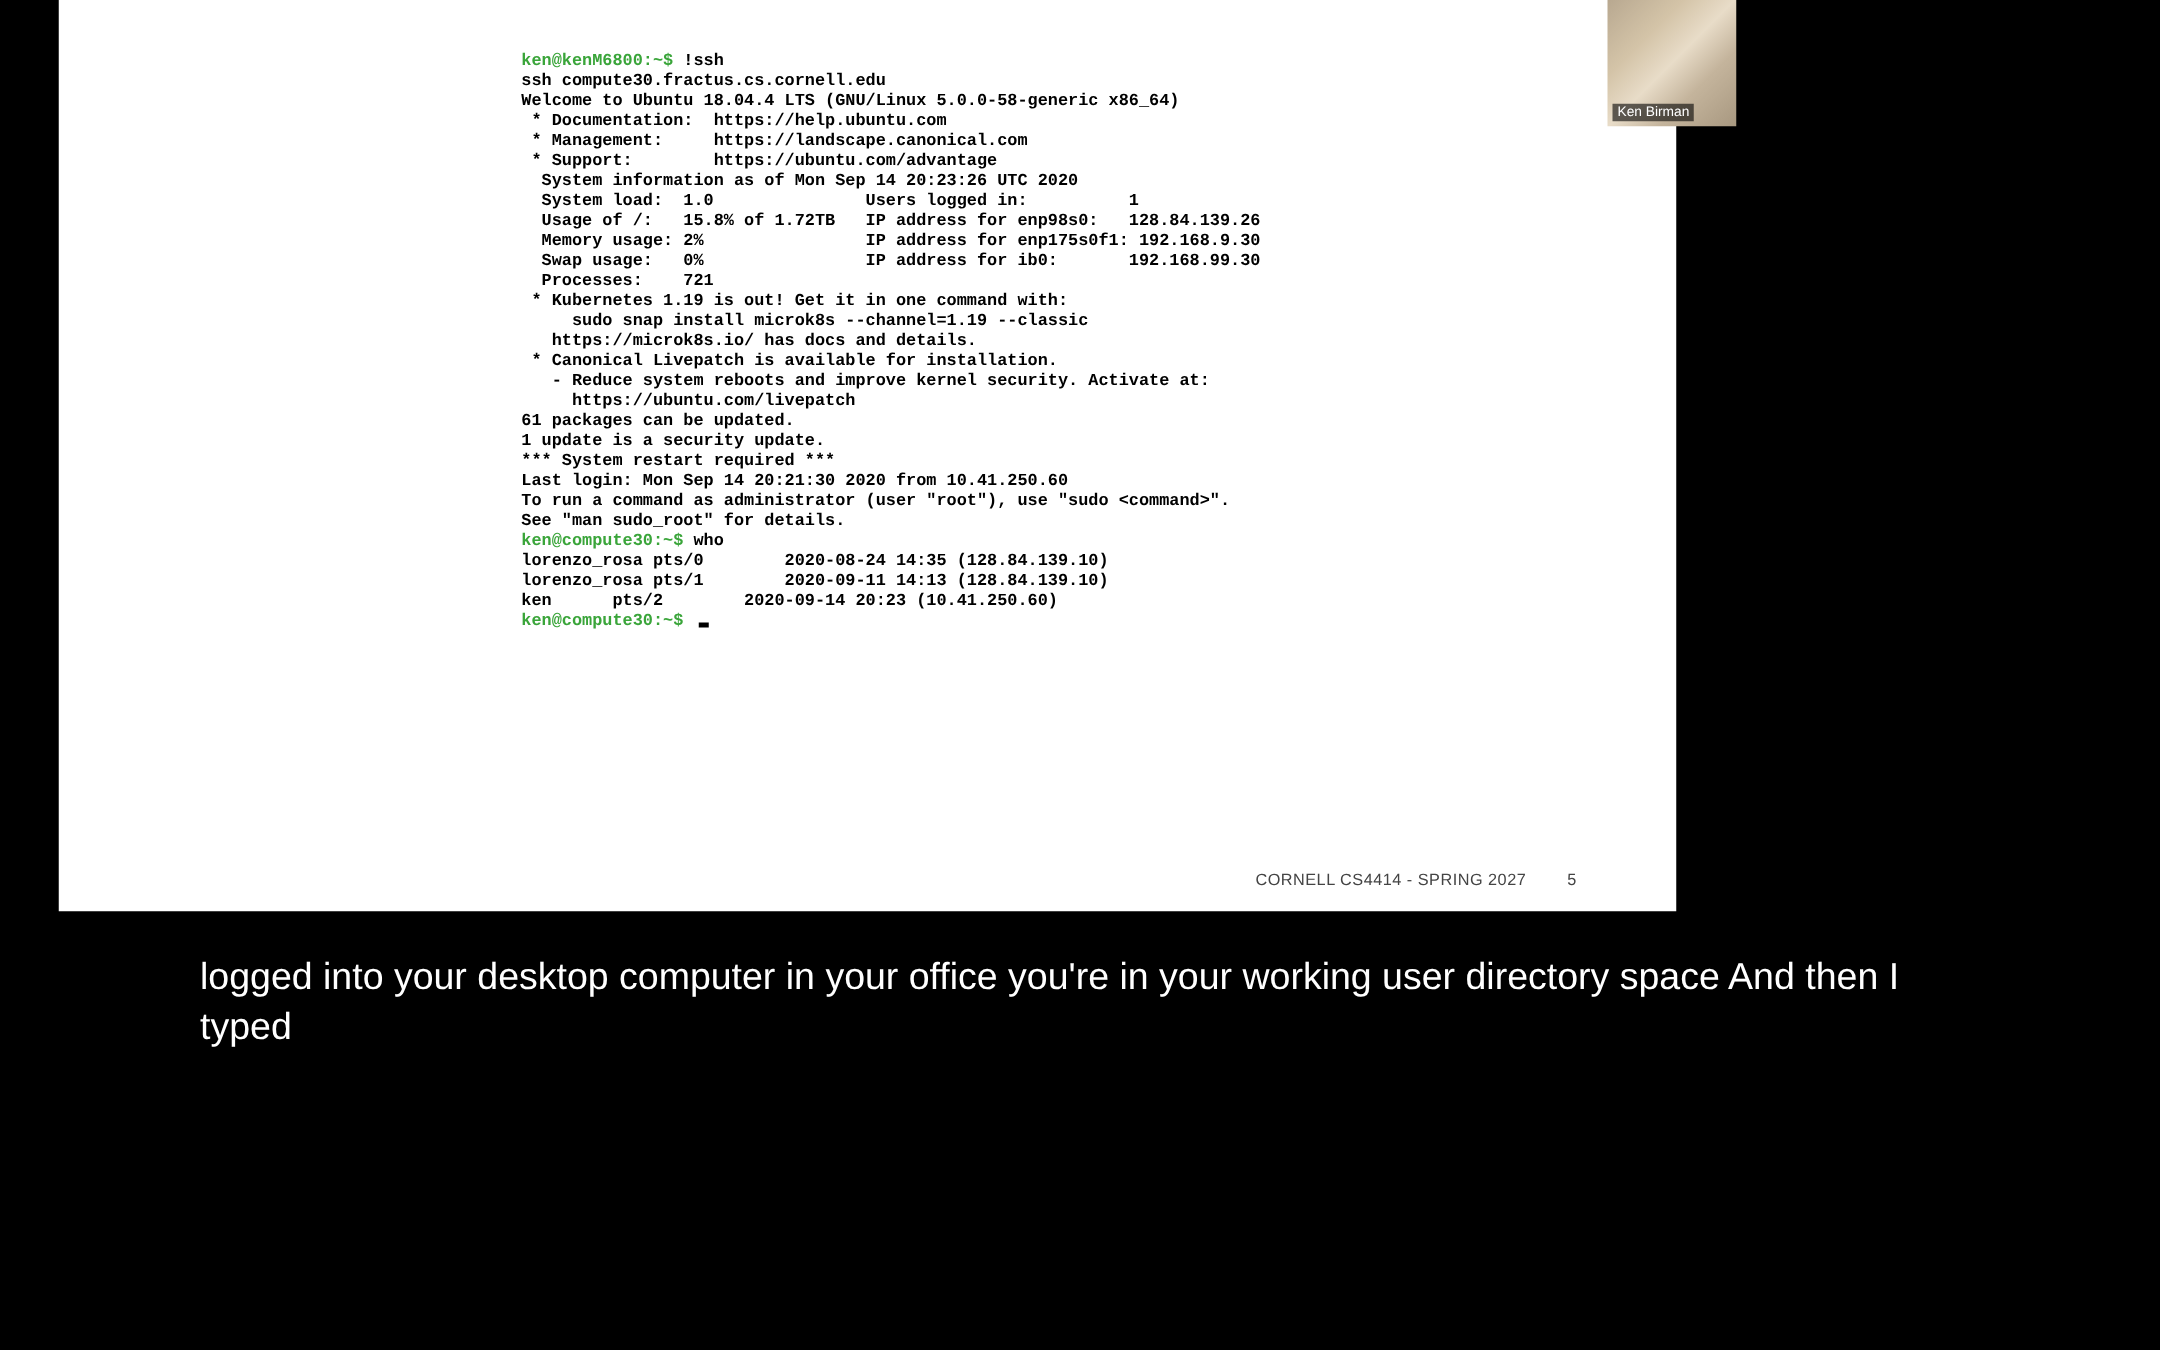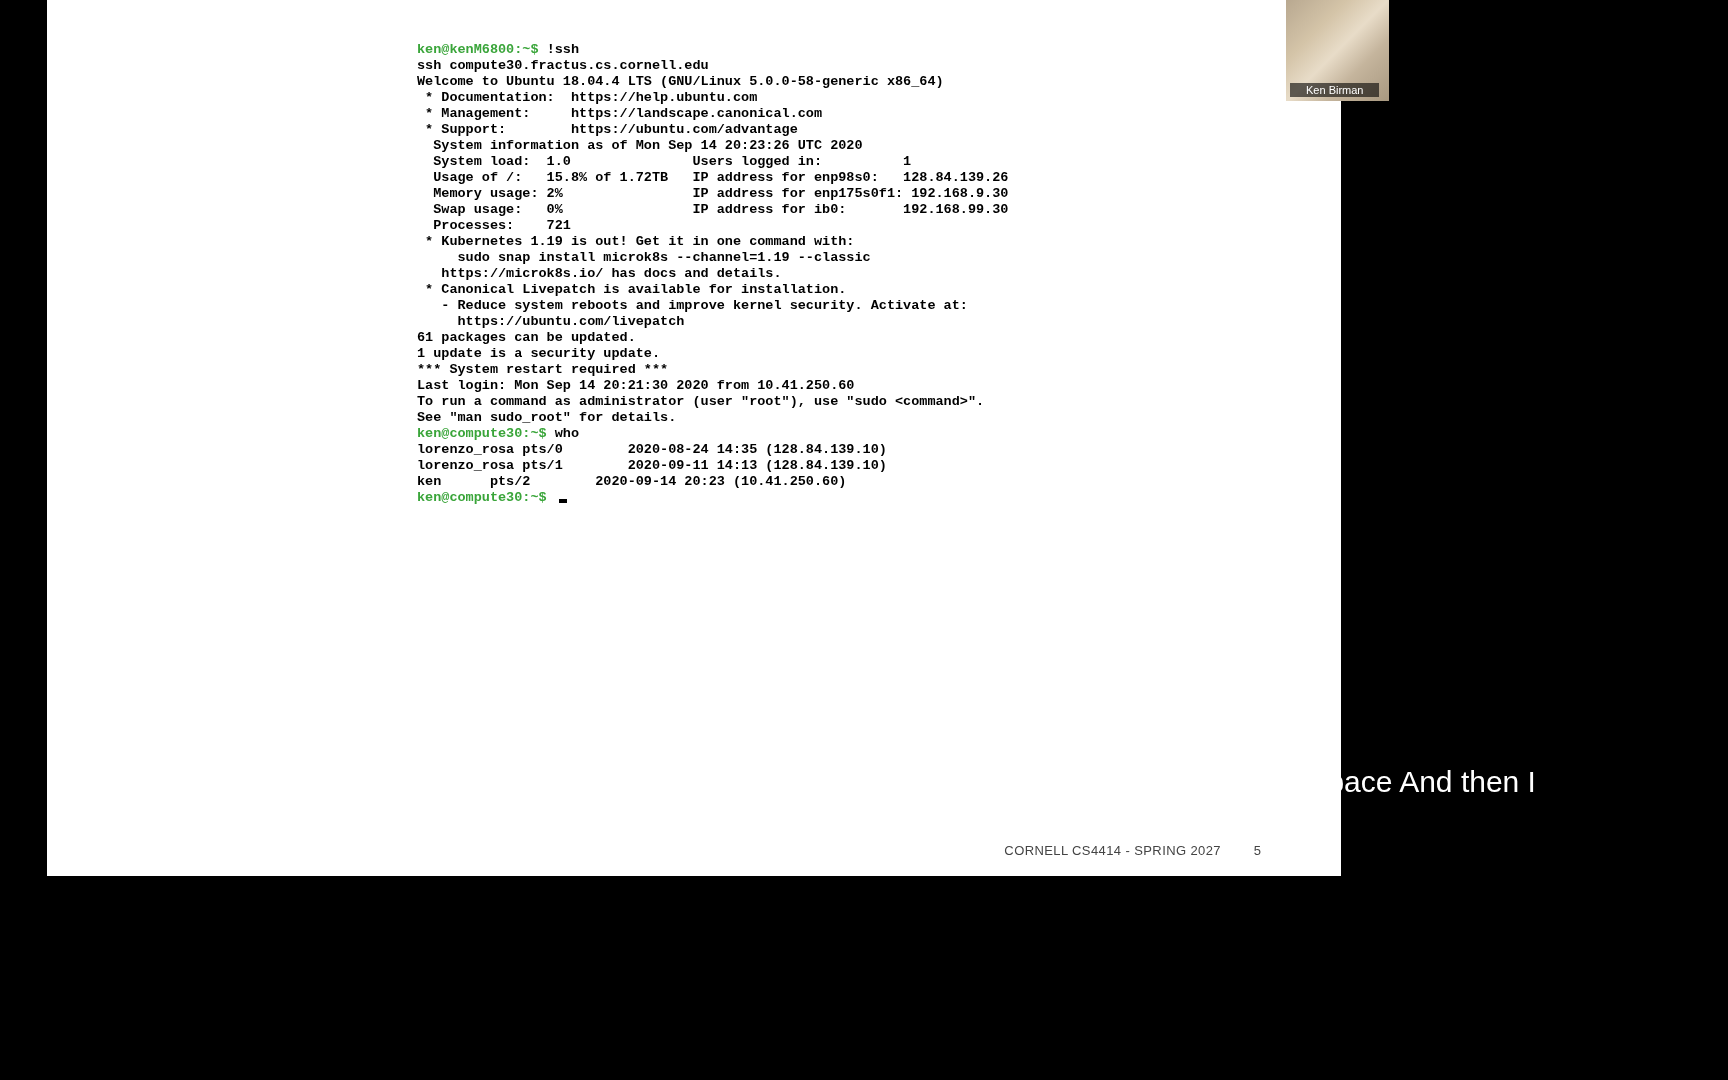--- a/index.html
+++ b/index.html
@@ -2,21 +2,21 @@
 <html><head>
 <meta charset="utf-8">
 <style>
   * { margin: 0; padding: 0; box-sizing: border-box; }
   html, body { width: 1728px; height: 1080px; background: #000; font-family: "Courier New", monospace; overflow: hidden; }
   .slide-area {
     position: absolute;
     left: 47px;
     top: 0;
     width: 1294px;
-    height: 876px;
+    height: 729px;
     background: #fff;
   }
   .terminal {
     position: absolute;
     left: 370px;
     top: 42px;
     font-size: 13.5px;
     line-height: 16px;
     color: #000;
     white-space: pre;
@@ -61,21 +61,21 @@
     background: linear-gradient(135deg, #b8a890 0%, #d4c4a8 30%, #e8dcc8 50%, #c4b49c 70%, #a89880 100%);
   }
   .webcam-label {
     position: absolute;
     left: 4px;
     bottom: 4px;
     background: rgba(0,0,0,0.6);
     color: #fff;
     font-family: Arial, sans-serif;
     font-size: 11px;
-    padding: 1px 16px;
+    padding: 1px 4px;
   }
   .caption {
     position: absolute;
     left: 160px;
     top: 762px;
     right: 160px;
     color: #fff;
     font-family: Arial, sans-serif;
     font-size: 30px;
     line-height: 40px;
@@ -87,13 +87,13 @@
 <div class="slide-area">
   <div class="terminal" id="terminal"><div class="term-line"><span class="prompt-user">ken@kenM6800:~$ </span><span>!ssh</span></div><div class="term-line">ssh compute30.fractus.cs.cornell.edu</div><div class="term-line">Welcome to Ubuntu 18.04.4 LTS (GNU/Linux 5.0.0-58-generic x86_64)</div><div class="term-line"></div><div class="term-line"> * Documentation:  https://help.ubuntu.com</div><div class="term-line"> * Management:     https://landscape.canonical.com</div><div class="term-line"> * Support:        https://ubuntu.com/advantage</div><div class="term-line"></div><div class="term-line">  System information as of Mon Sep 14 20:23:26 UTC 2020</div><div class="term-line"></div><div class="term-line">  System load:  1.0               Users logged in:          1</div><div class="term-line">  Usage of /:   15.8% of 1.72TB   IP address for enp98s0:   128.84.139.26</div><div class="term-line">  Memory usage: 2%                IP address for enp175s0f1: 192.168.9.30</div><div class="term-line">  Swap usage:   0%                IP address for ib0:       192.168.99.30</div><div class="term-line">  Processes:    721</div><div class="term-line"></div><div class="term-line"> * Kubernetes 1.19 is out! Get it in one command with:</div><div class="term-line"></div><div class="term-line">     sudo snap install microk8s --channel=1.19 --classic</div><div class="term-line"></div><div class="term-line">   https://microk8s.io/ has docs and details.</div><div class="term-line"></div><div class="term-line"> * Canonical Livepatch is available for installation.</div><div class="term-line">   - Reduce system reboots and improve kernel security. Activate at:</div><div class="term-line">     https://ubuntu.com/livepatch</div><div class="term-line"></div><div class="term-line">61 packages can be updated.</div><div class="term-line">1 update is a security update.</div><div class="term-line"></div><div class="term-line"></div><div class="term-line">*** System restart required ***</div><div class="term-line">Last login: Mon Sep 14 20:21:30 2020 from 10.41.250.60</div><div class="term-line">To run a command as administrator (user "root"), use "sudo &lt;command&gt;".</div><div class="term-line">See "man sudo_root" for details.</div><div class="term-line"></div><div class="term-line"><span class="prompt-user">ken@compute30:~$ </span><span>who</span></div><div class="term-line">lorenzo_rosa pts/0        2020-08-24 14:35 (128.84.139.10)</div><div class="term-line">lorenzo_rosa pts/1        2020-09-11 14:13 (128.84.139.10)</div><div class="term-line">ken      pts/2        2020-09-14 20:23 (10.41.250.60)</div><div class="term-line"><span class="prompt-user">ken@compute30:~$ </span><span></span><span class="cursor"></span></div></div>
   <div class="slide-footer">CORNELL CS4414 - SPRING 2027</div>
   <div class="slide-number">5</div>
 </div>
 
 <div class="webcam">
   <div class="webcam-label">Ken Birman</div>
 </div>
 
-<div class="caption">logged into your desktop computer in your office you're in your working home directory space And then I typed</div>
+<div class="caption">logged into your desktop computer in your office you're in your working user directory space And then I typed</div>
 
 </body></html>

